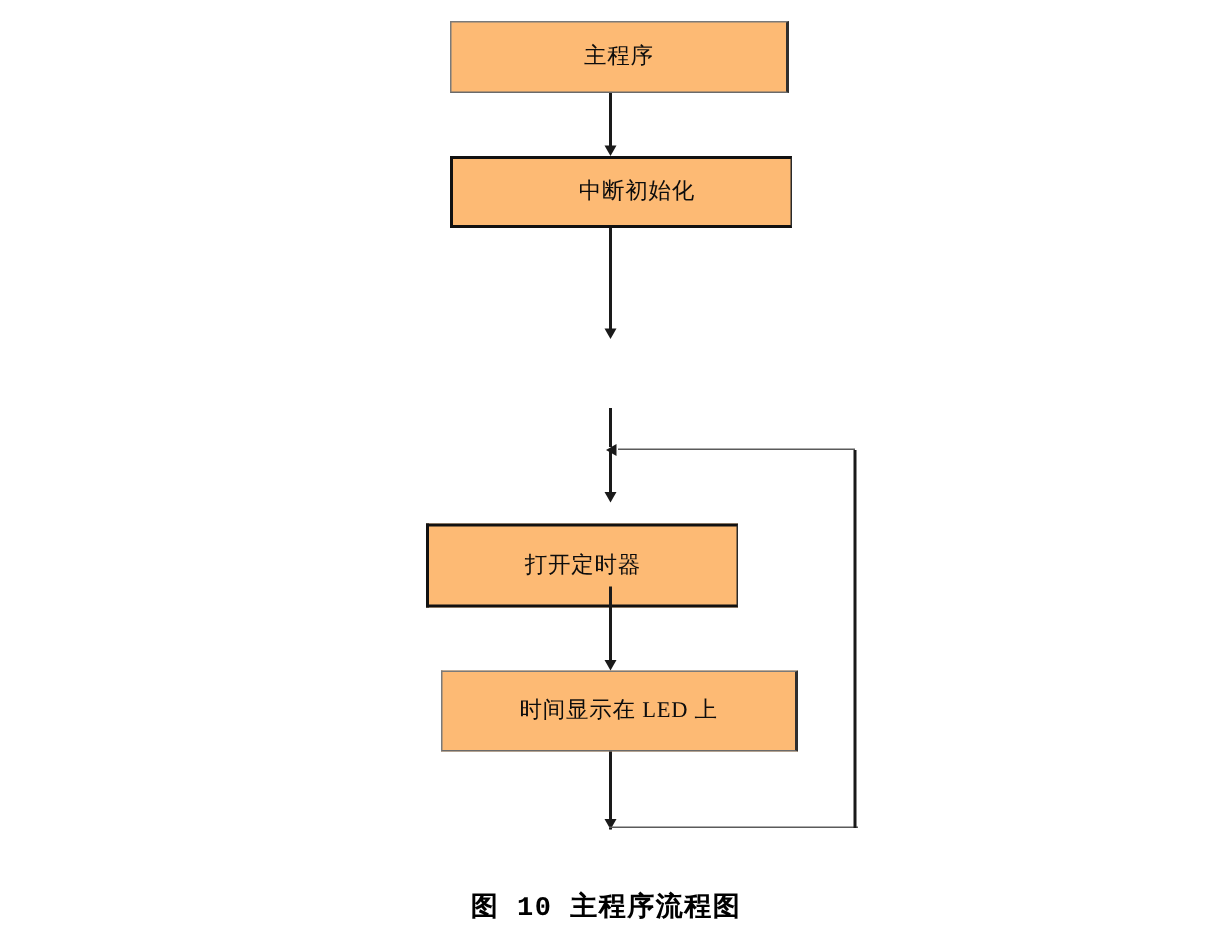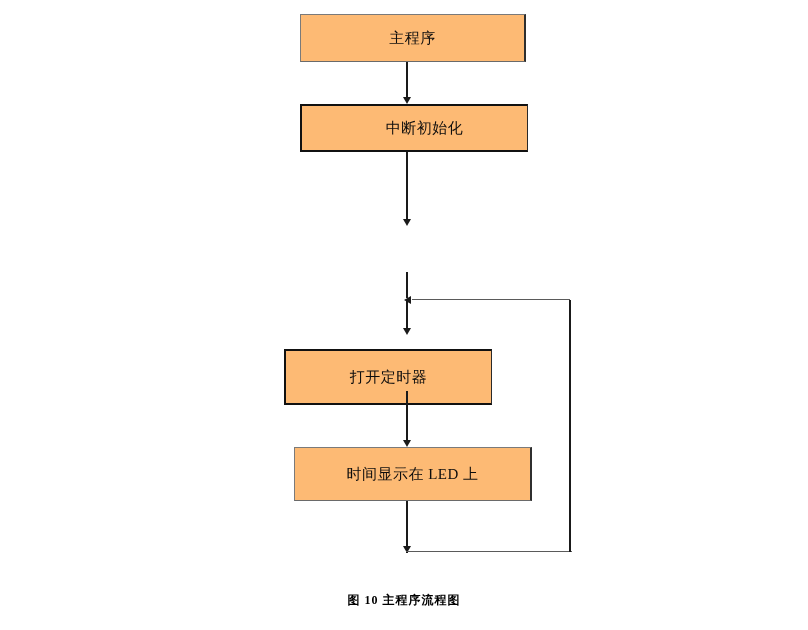--- a/index.html
+++ b/index.html
@@ -118,24 +118,25 @@
   .loop-top    { left: 412px; top: 299px; width: 158px; }
   .loop-head   { left: 404px; top: 296px; }
 
   
   .caption {
     position: absolute;
     left: 0;
     top: 592px;
     width: 808px;
     text-align: center;
-    font-size: 12px;
+    font-size: 18px;
     font-weight: bold;
     letter-spacing: 1px;
     color: #000000;
+    font-family: Liberation Mono, monospace;
   }
 </style>
 </head>
 <body>
 
 <div id="canvas">
 
   <div class="node plain node-1">
     <span class="node-label">主程序</span>
   </div>

